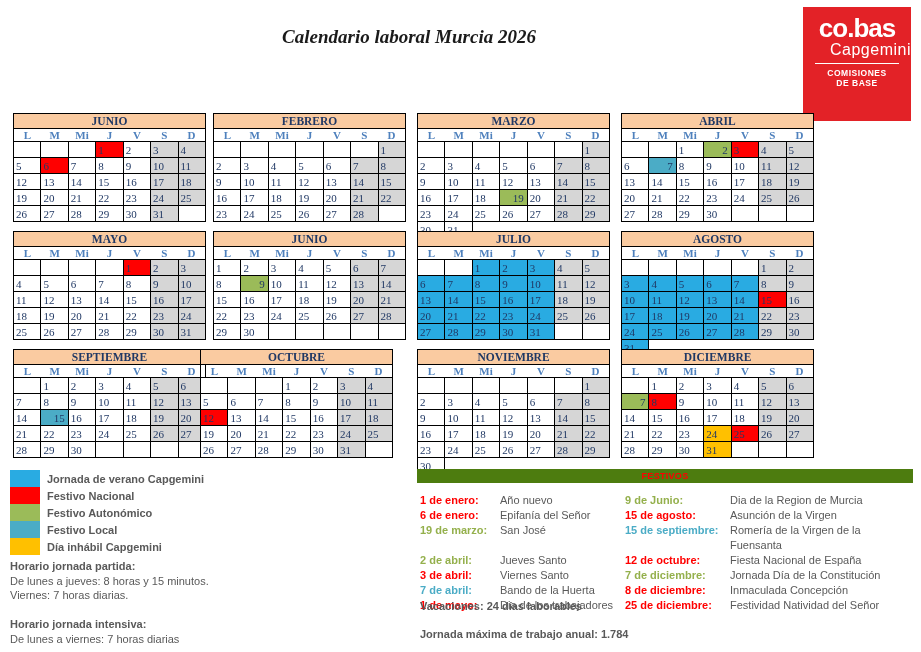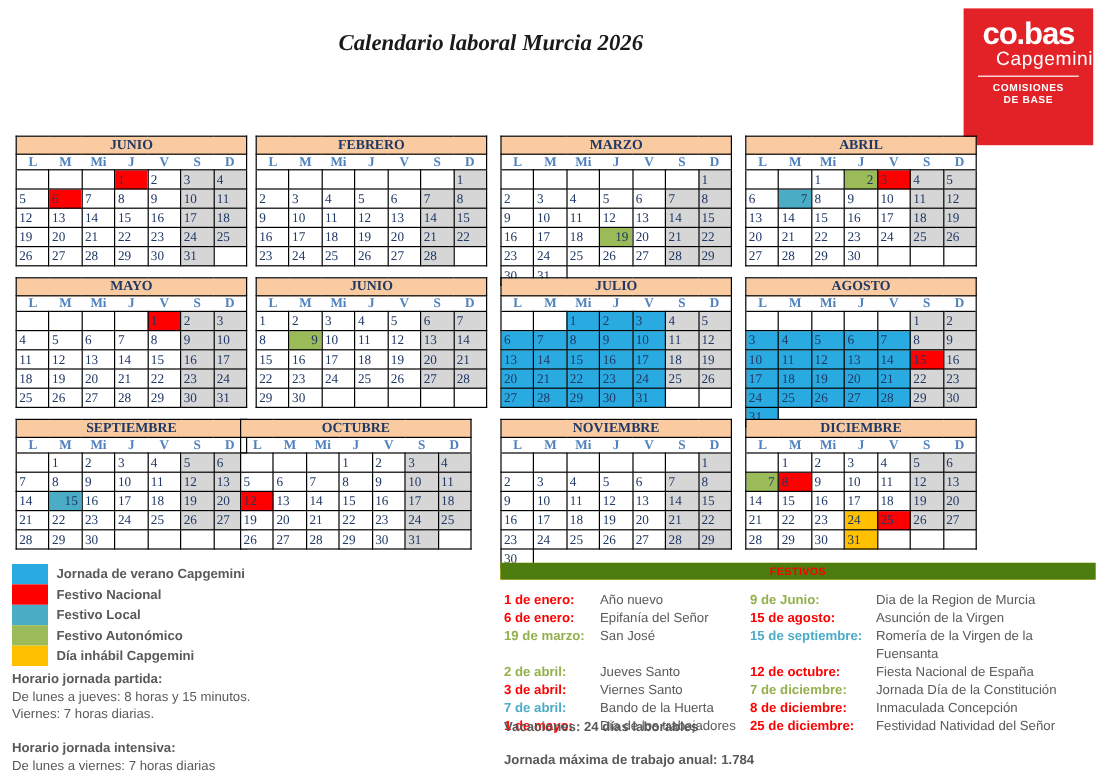--- a/index.html
+++ b/index.html
@@ -845,26 +845,26 @@
   <div class="legend">
       <div class="legend-row">
         <div class="swatch" style="background: rgb(41, 171, 226);"></div>
         <span class="legend-label">Jornada de verano Capgemini</span>
       </div>
       <div class="legend-row">
         <div class="swatch" style="background: rgb(255, 0, 0);"></div>
         <span class="legend-label">Festivo Nacional</span>
       </div>
       <div class="legend-row">
+        <div class="swatch" style="background: rgb(155, 187, 89);"></div>
+        <span class="legend-label">Festivo Autonómico</span>
+      </div>
+      <div class="legend-row">
         <div class="swatch" style="background: rgb(75, 172, 198);"></div>
         <span class="legend-label">Festivo Local</span>
-      </div>
-      <div class="legend-row">
-        <div class="swatch" style="background: rgb(155, 187, 89);"></div>
-        <span class="legend-label">Festivo Autonómico</span>
       </div>
       <div class="legend-row">
         <div class="swatch" style="background: rgb(255, 192, 0);"></div>
         <span class="legend-label">Día inhábil Capgemini</span>
       </div>
     </div>
 
   <div class="sched sched-1">
     <div class="hd">Horario jornada partida:</div>
     <div>De lunes a jueves: 8 horas y 15 minutos.</div>

